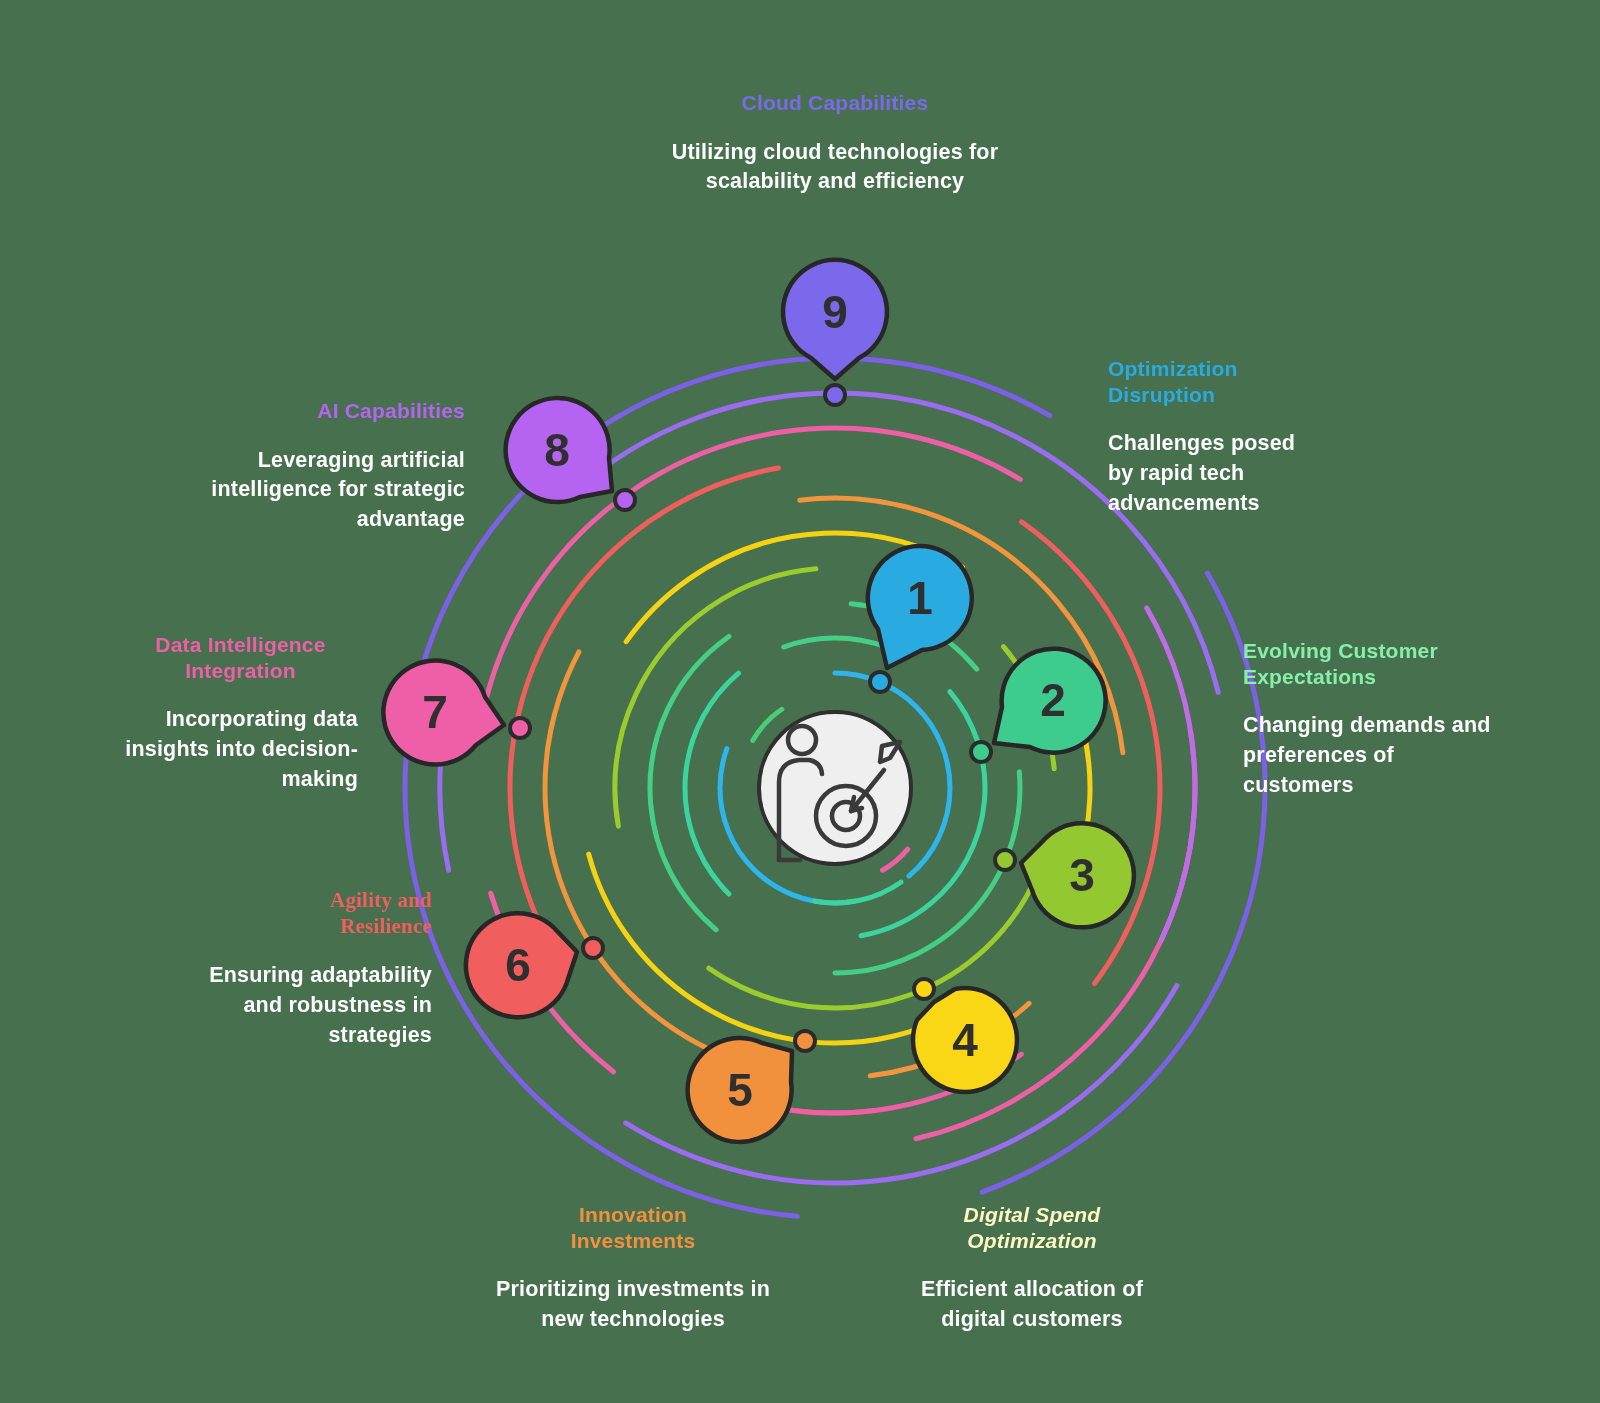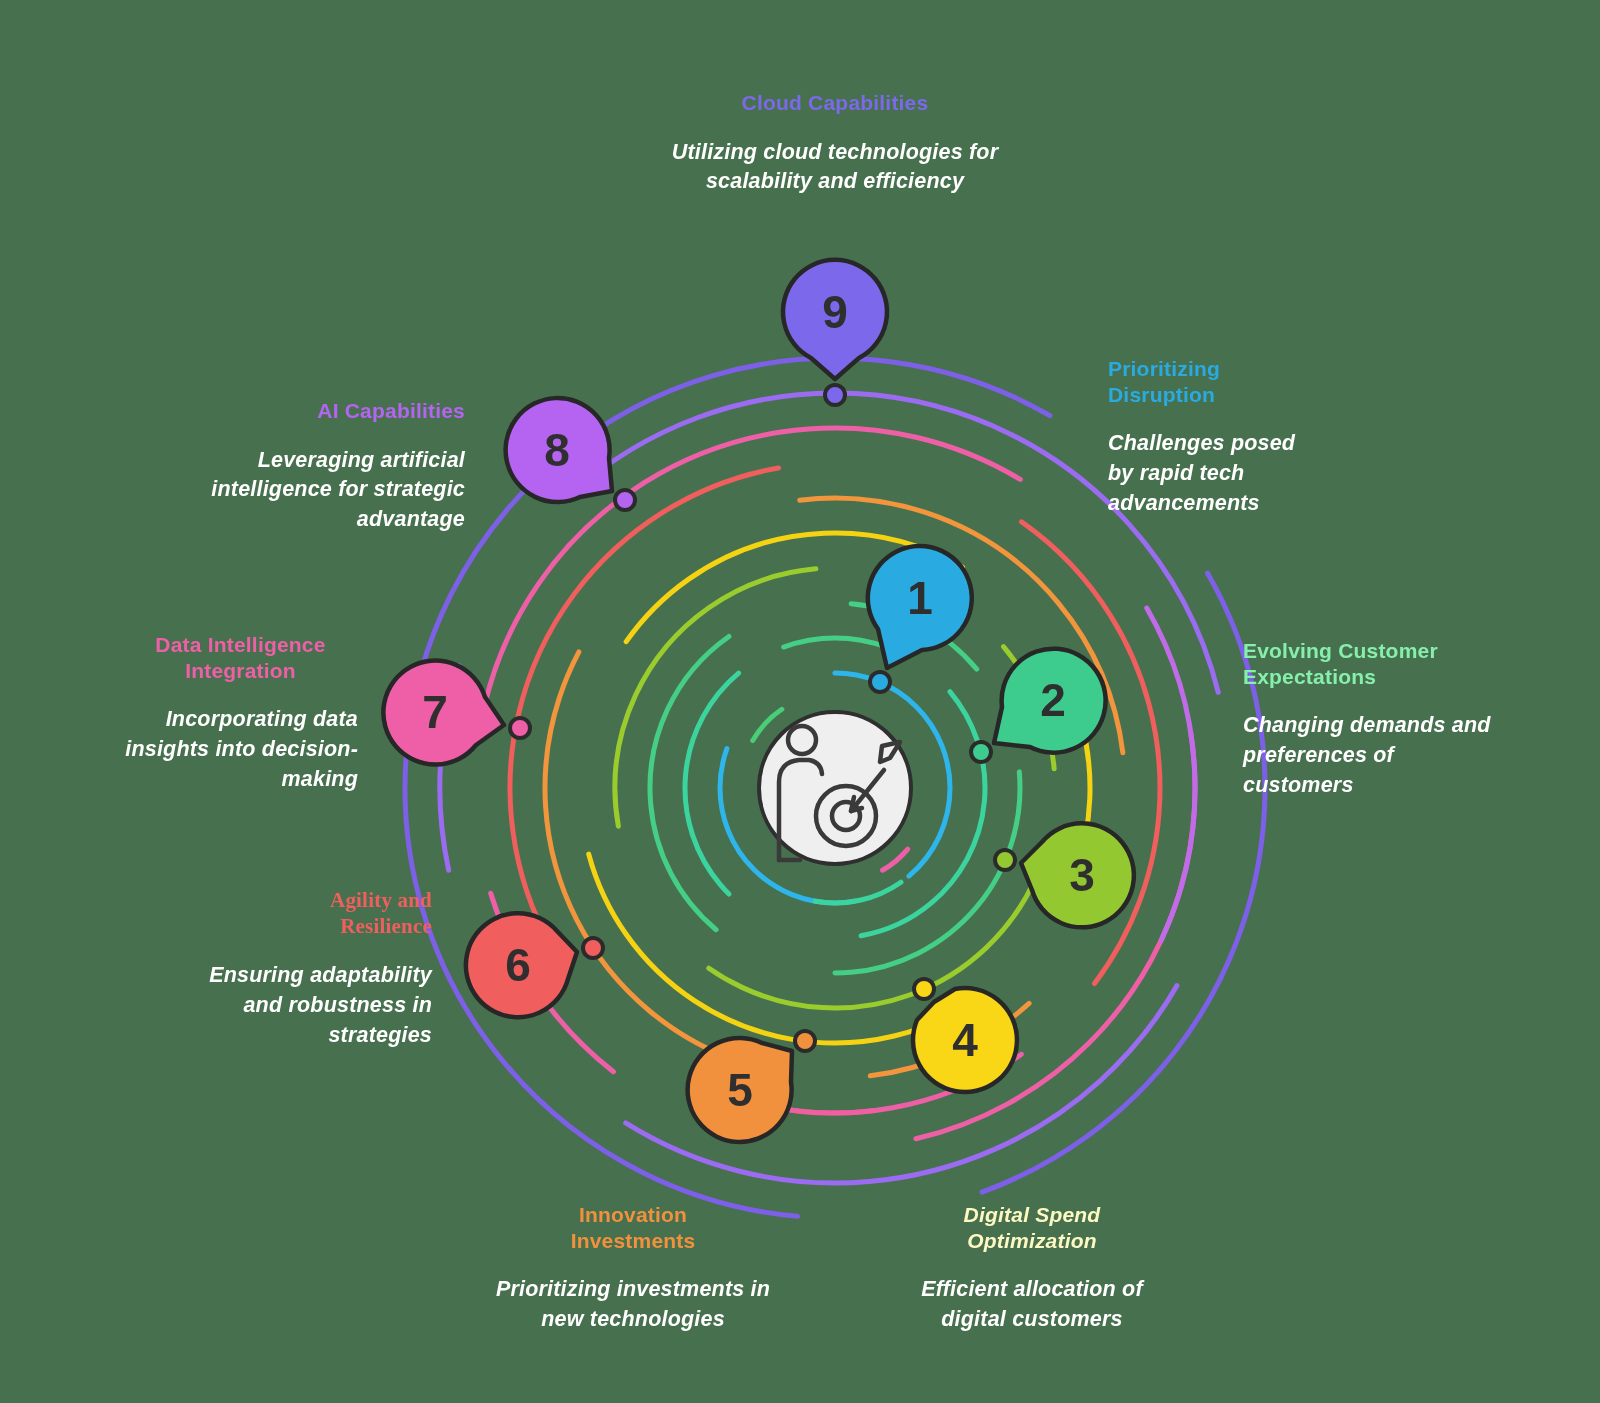--- a/index.html
+++ b/index.html
@@ -10,21 +10,20 @@
     font-family:"Liberation Sans", sans-serif;
   }
   .rings{position:absolute;left:0;top:0;}
   .label{position:absolute;}
   .label .title{
     font-size:21px;font-weight:700;line-height:1.22;letter-spacing:.2px;margin:0 0 22px 0;
   }
   .label .desc{
     font-size:21.5px;font-weight:700;line-height:1.38;letter-spacing:.2px;margin:0;
     color:#ffffff;
-    font-style:italic;
   }
   .label--left{text-align:left;}
   .label--right{text-align:right;}
   .label--center{text-align:center;}
   .label--right .title,.label--right .desc{margin-left:auto;}
   .label--center .title,.label--center .desc{margin-left:auto;margin-right:auto;}
   .num{
     font-family:"Liberation Sans", sans-serif;
     font-size:46px;font-weight:700;fill:#2f2f2f;text-anchor:middle;
   }
@@ -124,21 +123,21 @@
       </g>
     </g>
   </svg>
 
   <div class="label label--center" style="left:585px;top:90px;width:500px;">
     <p class="title" style="color: rgb(124, 104, 234);">Cloud Capabilities</p>
     <p class="desc" style="max-width:345px;">Utilizing cloud technologies for scalability and efficiency</p>
   </div>
 
   <div class="label label--left" style="left:1108px;top:356px;width:280px;">
-    <p class="title" style="max-width: 215px; color: rgb(41, 171, 226);">Prioritizing Disruption</p>
+    <p class="title" style="max-width: 215px; color: rgb(41, 171, 226);">Optimization Disruption</p>
     <p class="desc" style="max-width:215px;">Challenges posed by rapid tech advancements</p>
   </div>
 
   <div class="label label--left" style="left:1243px;top:592px;width:290px;">
     <p class="title" style="max-width: 195px; color: #86efac; margin-top: 46px;">Evolving Customer Expectations</p>
     <p class="desc" style="max-width:250px;">Changing demands and preferences of customers</p>
   </div>
 
 
   <div class="label label--center" style="left:862px;top:1202px;width:340px;">

